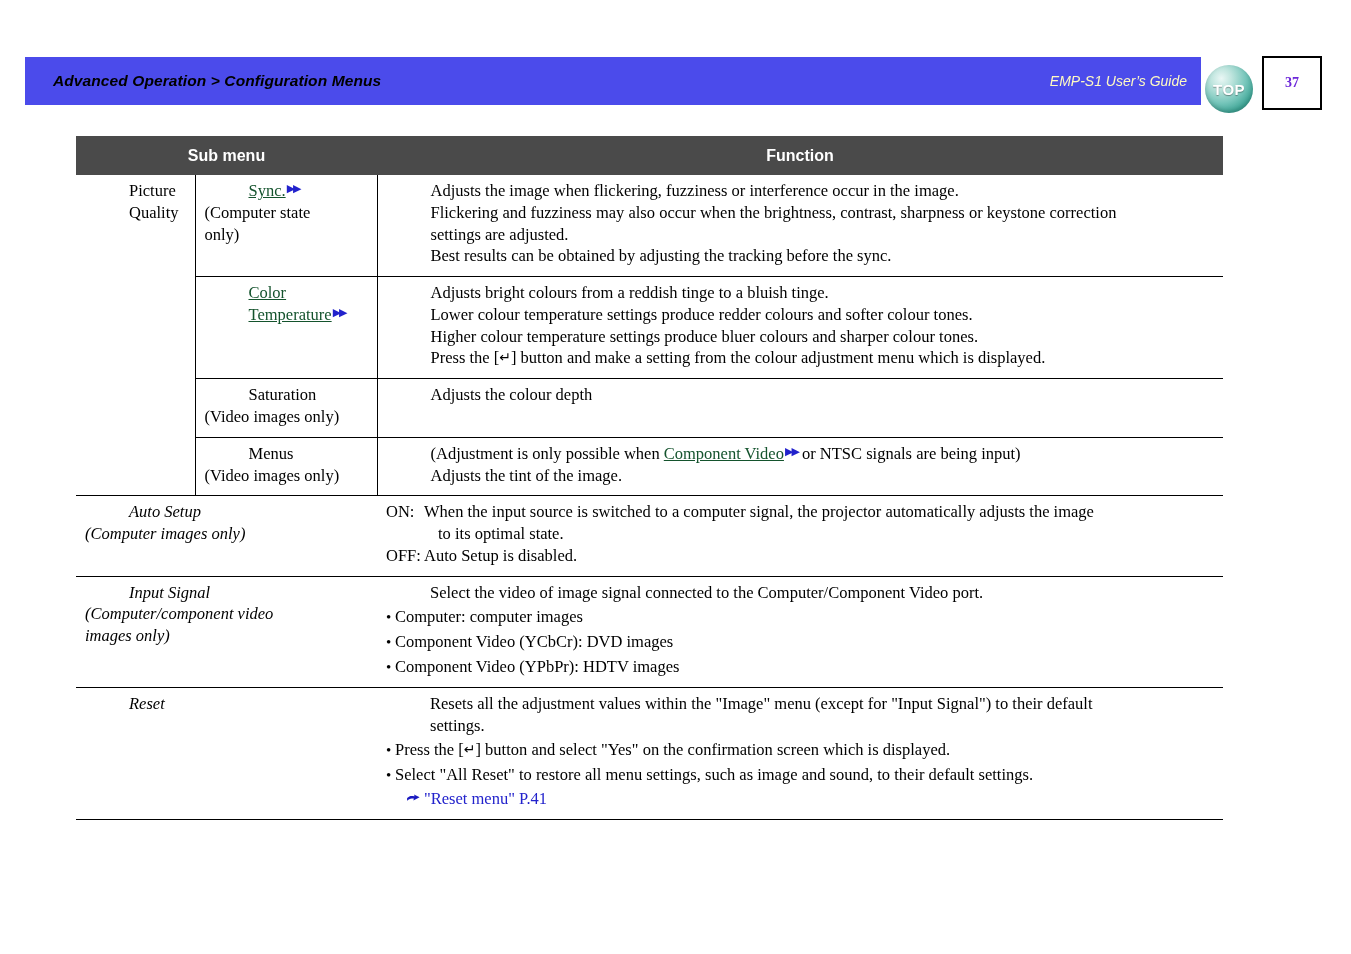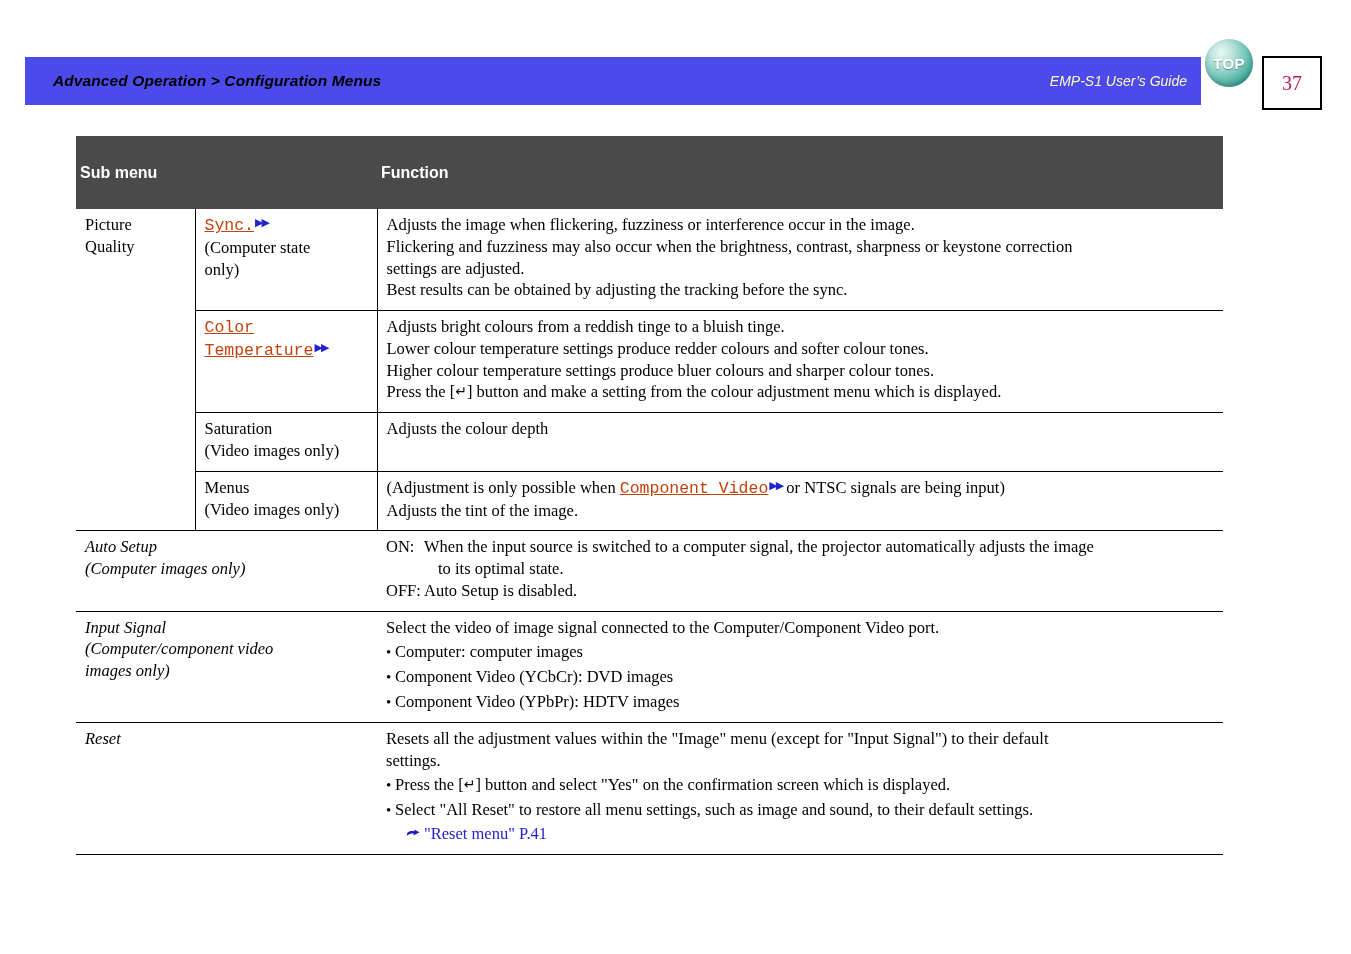--- a/index.html
+++ b/index.html
@@ -47,21 +47,21 @@
     font-family: "Liberation Sans", sans-serif;
     font-style: italic;
     font-weight: normal;
     font-size: 14px;
     white-space: nowrap;
   }
 
   .top-button {
     position: absolute;
     left: 1205px;
-    top: 39px;
+    top: 65px;
     width: 48px;
     height: 48px;
     border-radius: 50%;
     background: radial-gradient(circle at 34% 28%, #eaf7f5 0%, #bfe5de 22%, #77c6bb 52%, #3fa596 74%, #2f8b7d 100%);
     box-shadow: inset 0 -2px 4px rgba(0,0,0,0.18);
     display: flex;
     align-items: center;
     justify-content: center;
   }
   .top-button-label {
@@ -80,23 +80,23 @@
     width: 56px;
     height: 50px;
     border: 2.5px solid #000000;
     background: #ffffff;
     display: flex;
     align-items: center;
     justify-content: center;
   }
   .page-number {
     font-family: "Liberation Serif", serif;
-    font-weight: normal;
-    font-size: 20px;
-    color: #be185d;
+    font-weight: bold;
+    font-size: 14px;
+    color: #6d28d9;
   }
 
   
   .table-wrap {
     position: absolute;
     left: 76px;
     top: 136px;
     width: 1147px;
   }
   table.menu-table {
@@ -105,22 +105,22 @@
     table-layout: fixed;
     font-size: 16.5px;
     line-height: 1.32;
   }
   table.menu-table th {
     background: #4a4a4a;
     color: #ffffff;
     font-family: "Liberation Sans", sans-serif;
     font-weight: bold;
     font-size: 16px;
-    padding: 26px 4px;
-    text-align: left;
+    padding: 9px 4px;
+    text-align: center;
     border: none;
   }
   table.menu-table td {
     vertical-align: top;
     padding: 5px 9px 9px 9px;
     border-bottom: 1.6px solid #000000;
   }
   .col-sub1 { width: 119px; }
   .col-sub2 { width: 182px; }
   .col-func { width: 846px; }
@@ -128,23 +128,23 @@
   td.c1 { border-right: 1.6px solid #000000; }
   td.c2 { border-right: 1.6px solid #000000; }
   td.c1.nr { border-right: none; font-style: italic; }
 
   td.nb { border-bottom: none; }
 
   .pad-b-lg { padding-bottom: 20px; }
 
   
   .doclink {
-    color: #c2410c;
+    color: #14532d;
     text-decoration: underline;
-    font-family: Liberation Mono, monospace;
+    font-family: Liberation Serif, serif;
   }
   .doclink-plain {
     color: #2222cc;
     text-decoration: none;
     font-family: "Liberation Serif", serif;
   }
   .glyph-arrows {
     color: #2222cc;
     font-size: 11px;
     vertical-align: 4px;
@@ -158,21 +158,21 @@
     vertical-align: 1px;
   }
   .hand-icon {
     display: inline-block;
     width: 15px;
     height: 12px;
     vertical-align: -1px;
     margin-right: 3px;
   }
 
-  .line { display: block; }
+  .line { display: block; margin-left: 44px; }
   .sub-note { display: block; }
 
   .bullet-line {
     display: block;
     padding-left: 14px;
     text-indent: -14px;
     margin-top: 3px;
   }
   .bullet-dot { font-size: 15px; }
 

